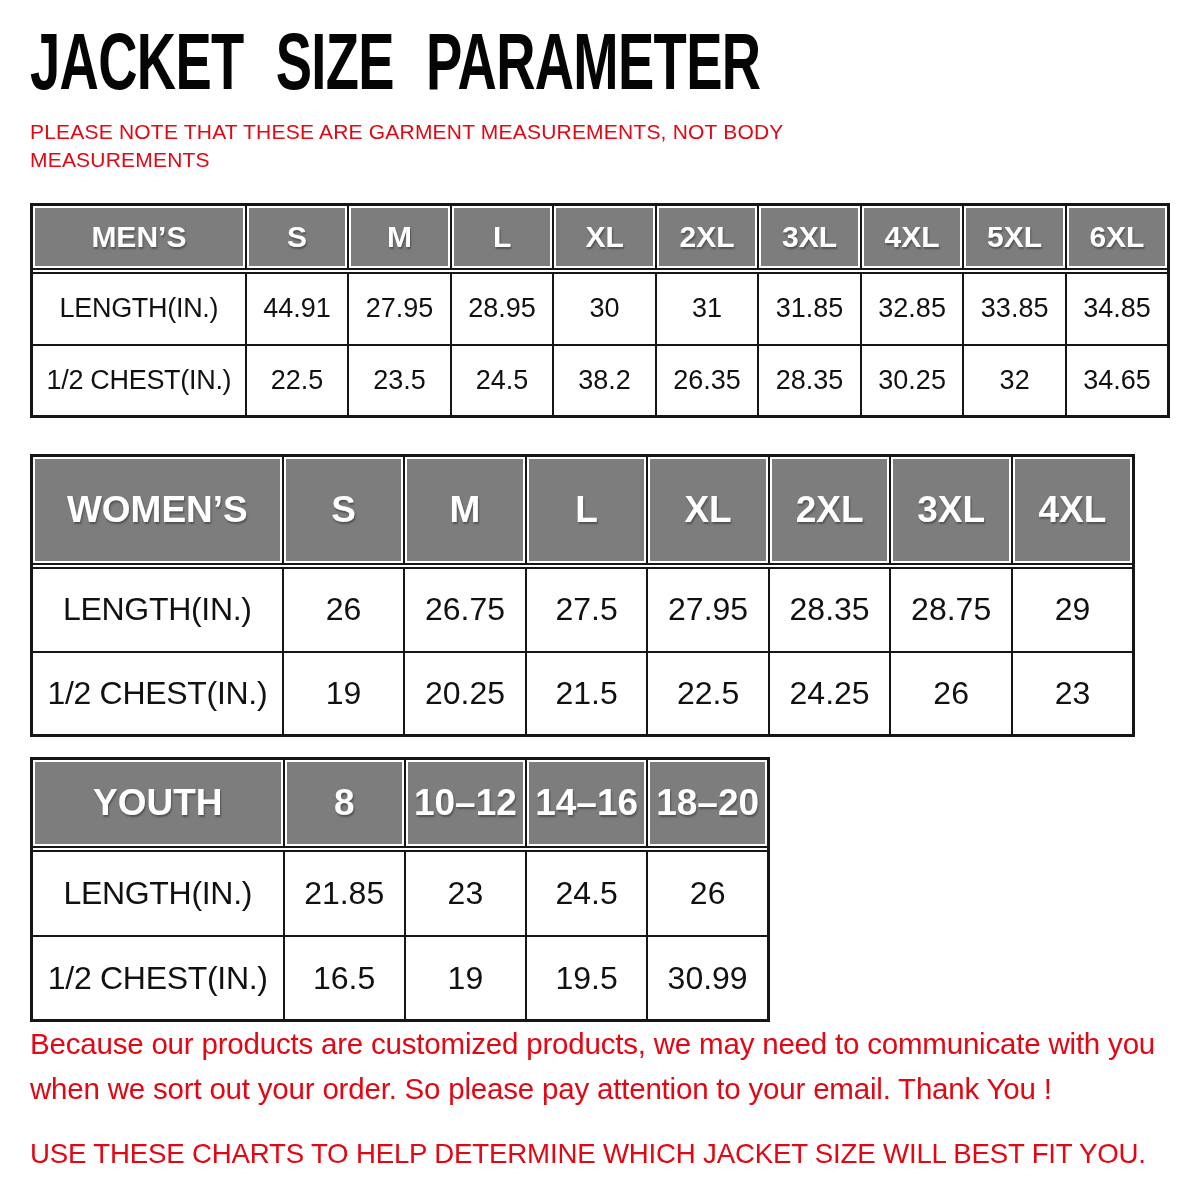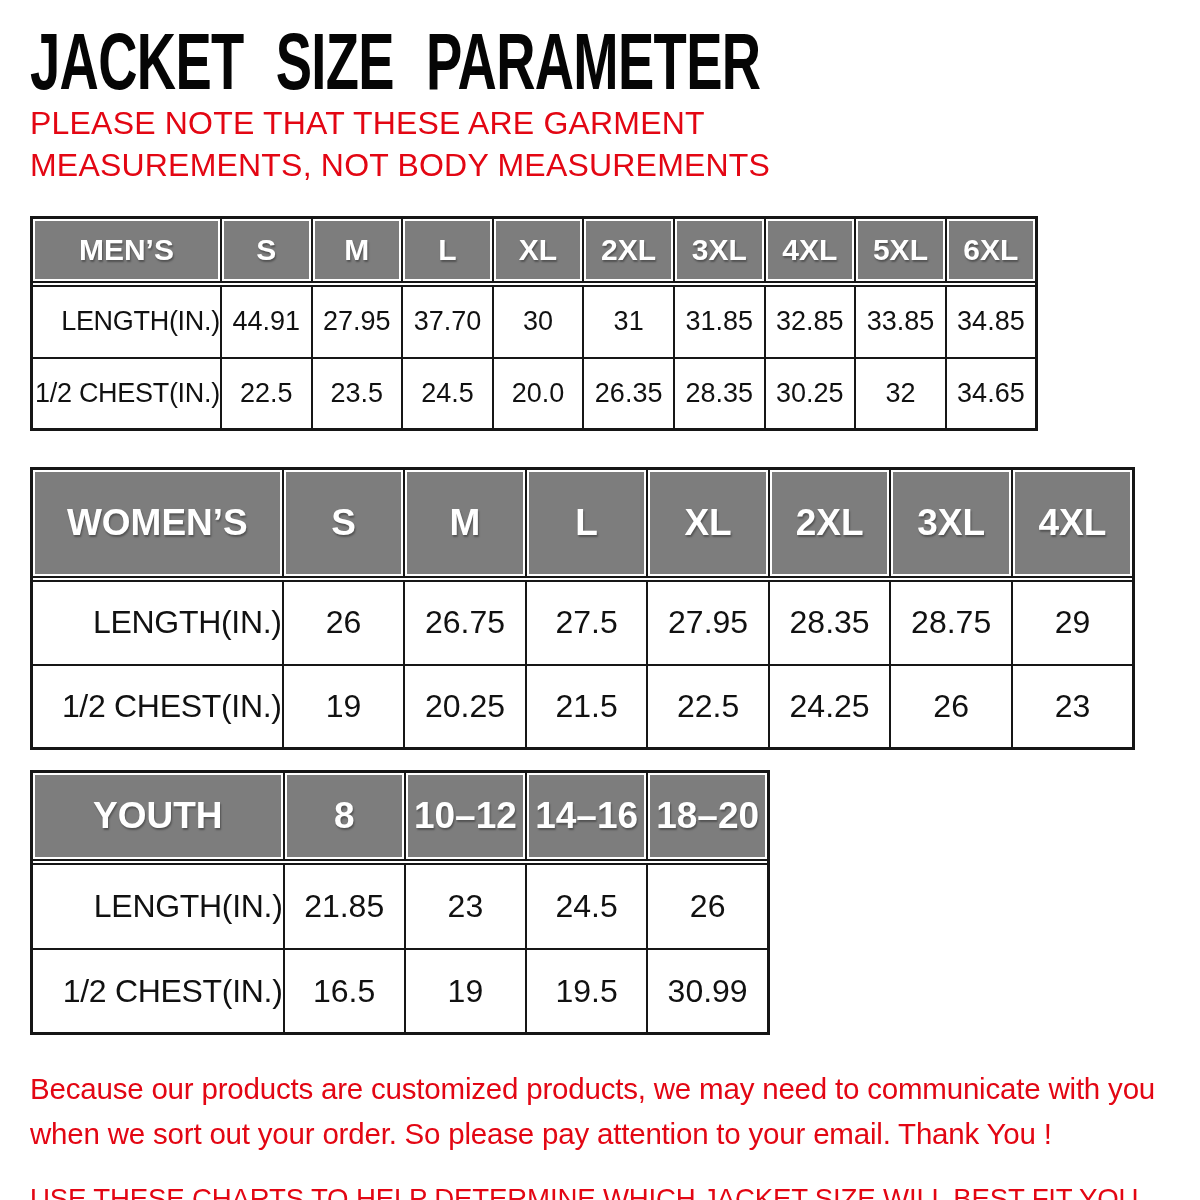--- a/index.html
+++ b/index.html
@@ -15,22 +15,23 @@
     color: #050505;
     letter-spacing: -1px;
     word-spacing: 26px;
     transform: scaleX(0.68);
     transform-origin: left top;
     white-space: nowrap;
   }
 
   
   .note {
+    margin-top: 16px;
     color: var(--red, #e30613);
-    font-size: 32px;
+    font-size: 21px;
     line-height: 1.32;
     max-width: 905px;
     letter-spacing: 0.2px;
   }
 
   
   table { border-collapse: collapse; table-layout: fixed; }
   table { border: 3px solid var(--line, #161616); }
   th, td {
     border: 2px solid var(--line, #161616);
@@ -38,25 +39,25 @@
     vertical-align: middle;
     overflow: hidden;
   }
   th {
     background: var(--gray, #7d7d7d);
     color: var(--header-text, #ffffff);
     font-weight: bold;
     box-shadow: inset 0 0 0 2px #ffffff;
     text-shadow: 1px 2px 2px rgba(0,0,0,0.35);
   }
-  td.row-label { font-weight: 500; letter-spacing: -0.3px; text-align: right; }
+  td.row-label { font-weight: 500; letter-spacing: -0.3px; }
   tr.gap-row td { border: none; height: 4px; padding: 0; background: #fff; }
 
   
-  .tbl-mens { width: 1008px; margin-top: 30px; }
+  .tbl-mens { width: 1140px; margin-top: 30px; }
   .tbl-mens col { width: 9.02%; }
   .tbl-mens col.c-first { width: 18.85%; }
   .tbl-mens th { height: 64px; font-size: 30px; }
   .tbl-mens td { height: 72px; font-size: 27px; }
 
   
   .tbl-womens { width: 1105px; margin-top: 36px; }
   .tbl-womens col { width: 11.03%; }
   .tbl-womens col.c-first { width: 22.8%; }
   .tbl-womens th { height: 108px; font-size: 37px; margin-top: 47px; }
@@ -64,21 +65,20 @@
 
   
   .tbl-youth { width: 740px; margin-top: 20px; }
   .tbl-youth col { width: 16.45%; }
   .tbl-youth col.c-first { width: 34.2%; }
   .tbl-youth th { height: 88px; font-size: 37px; }
   .tbl-youth td { height: 85px; font-size: 32px; }
 
   
   .footer-1 {
-    margin-top: 32px;
     color: var(--red, #e30613);
     font-size: 29.5px;
     line-height: 1.5;
     max-width: 1150px;
     letter-spacing: -0.2px;
   }
   .footer-2 {
     margin-top: 26px;
     color: var(--red, #e30613);
     font-size: 28.5px;
@@ -125,34 +125,34 @@
         </tr>
       </thead>
       <tbody>
         <tr class="gap-row">
           <td colspan="10"></td>
         </tr>
         <tr>
           <td class="row-label">LENGTH(IN.)</td>
           <td>44.91</td>
           <td>27.95</td>
-          <td>37.70</td>
+          <td>28.95</td>
           <td>30</td>
           <td>31</td>
           <td>31.85</td>
           <td>32.85</td>
           <td>33.85</td>
           <td>34.85</td>
         </tr>
         <tr>
           <td class="row-label">1/2 CHEST(IN.)</td>
           <td>22.5</td>
           <td>23.5</td>
           <td>24.5</td>
-          <td>20.0</td>
+          <td>38.2</td>
           <td>26.35</td>
           <td>28.35</td>
           <td>30.25</td>
           <td>32</td>
           <td>34.65</td>
         </tr>
       </tbody>
     </table>
 
   <table class="tbl-womens">

